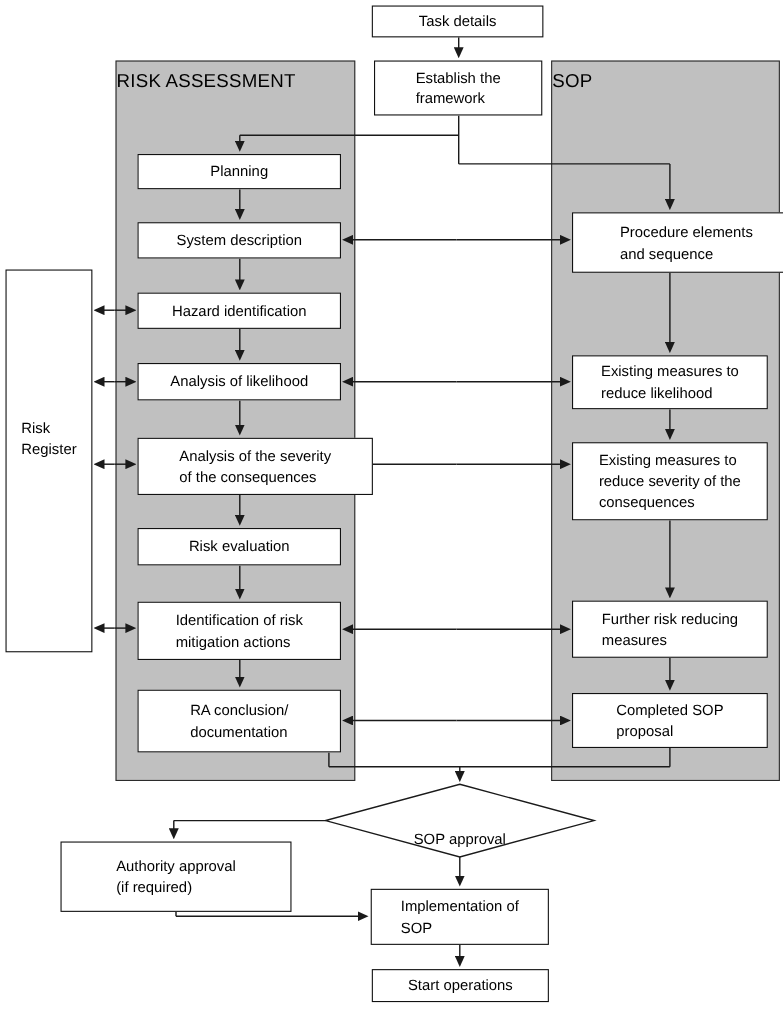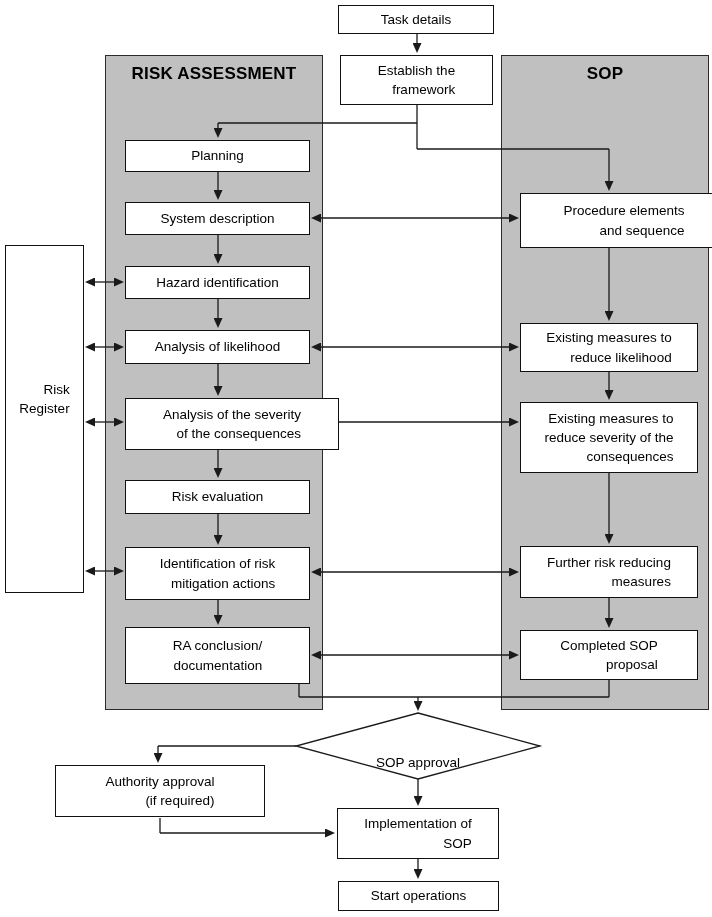--- a/index.html
+++ b/index.html
@@ -6,28 +6,28 @@
   .stage{
     position:relative;width:712px;height:917px;background:#ffffff;
     font-family:"Liberation Sans","DejaVu Sans",sans-serif;color:#000;
     overflow:hidden;
   }
   .panel{
     position:absolute;background:#c0c0c0;border:1px solid #2b2b2b;
     box-sizing:border-box;z-index:1;
   }
   .panel-title{
-    position:absolute;top:8px;left:0;right:0;text-align:center;
-    font-weight:bold;font-size:17px;letter-spacing:.2px;
+    position:absolute;top:8px;left:0;right:0;
+    font-weight:normal;font-size:17px;letter-spacing:.2px;
   }
   .wires{position:absolute;left:0;top:0;z-index:2;}
   .node{
     position:absolute;background:#ffffff;border:1.5px solid #111;
     box-sizing:border-box;display:flex;align-items:center;justify-content:center;
-    text-align:right;font-size:13.5px;line-height:1.42;white-space:pre-line;
+    text-align:left;font-size:13.5px;line-height:1.42;white-space:pre-line;
     z-index:3;
   }
   .diamond-label{
     position:absolute;z-index:4;display:flex;align-items:center;justify-content:center;
     text-align:center;font-size:13.5px;margin-top:16px;
   }
 </style>
 </head>
 <body>
 
@@ -127,21 +127,21 @@
 reduce severity of the
 consequences</div>
   <div class="node" style="left:520px;top:546px;width:178px;height:52px">Further risk reducing
 measures</div>
   <div class="node" style="left:520px;top:630px;width:178px;height:50px">Completed SOP
 proposal</div>
 
   <div class="node" style="left:5px;top:245px;width:79px;height:348px;padding-bottom:40px">Risk
 Register</div>
 
-  <div class="node" style="left:55px;top:765px;width:210px;height:52px">Authority approval
+  <div class="node" style="left:55px;top:765px;width:210px;height:64px">Authority approval
 (if required)</div>
   <div class="node" style="left:337px;top:808px;width:162px;height:51px">Implementation of
 SOP</div>
   <div class="node" style="left:338px;top:881px;width:161px;height:30px">Start operations</div>
 
   <div class="diamond-label" style="left:318px;top:732px;width:200px;height:28px">SOP approval</div>
 
 </div>
 
 </body></html>

